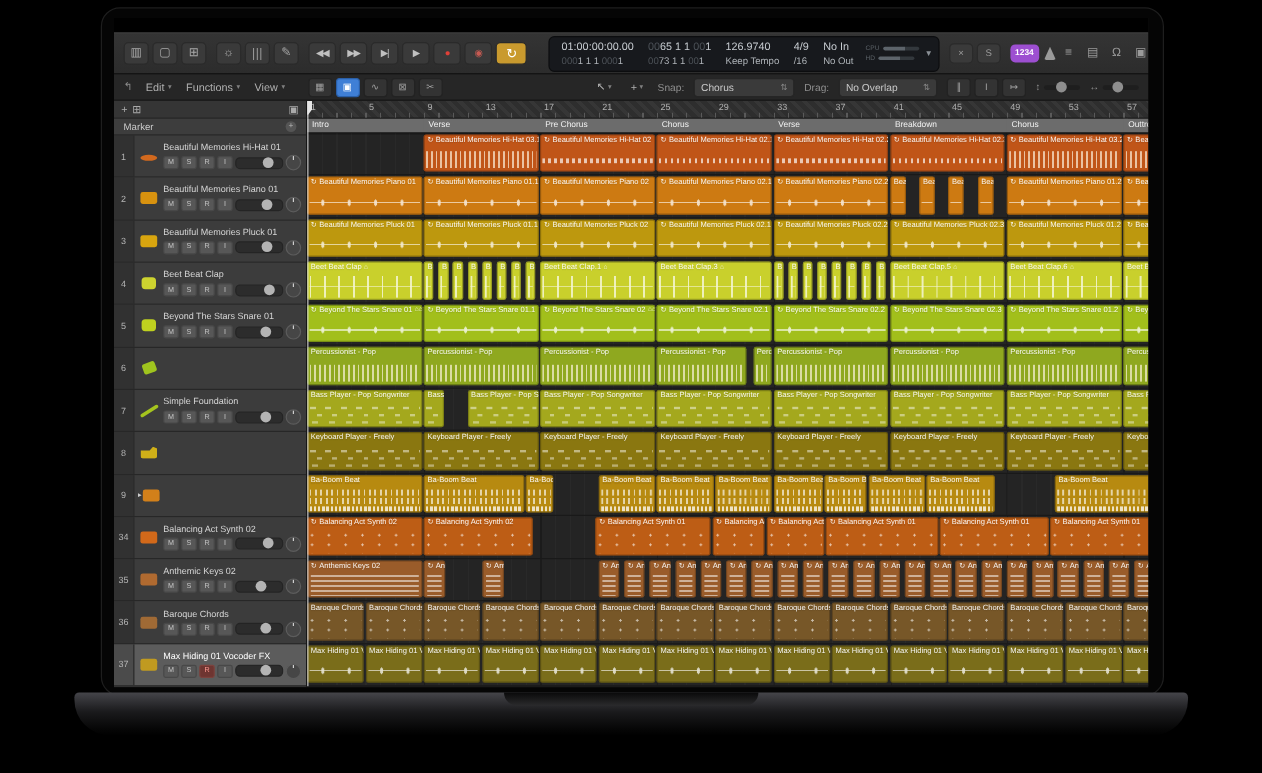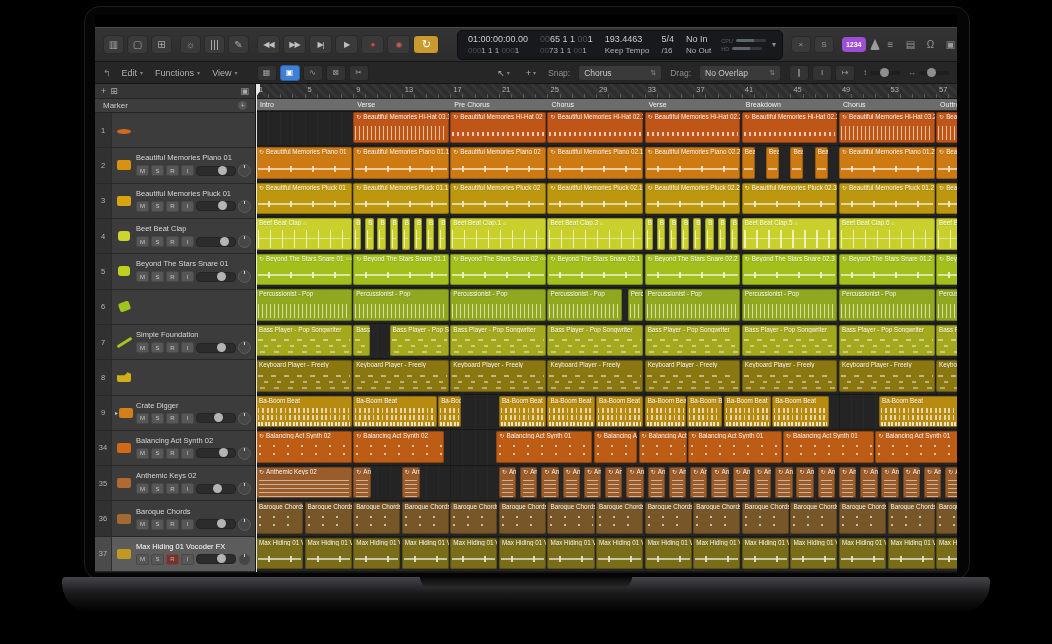--- a/index.html
+++ b/index.html
@@ -180,25 +180,25 @@
         <div class="lcd">
           <div class="lcell">
             <span class="r1">01:00:00:00.00</span>
             <span class="r2"><span class="dim">000</span><span>1 1 1 </span><span class="dim">000</span><span>1</span></span>
           </div>
           <div class="lcell">
             <span class="r1"><span class="dim">00</span><span>65 1 1 </span><span class="dim">00</span><span>1</span></span>
             <span class="r2"><span class="dim">00</span><span>73 1 1 </span><span class="dim">00</span><span>1</span></span>
           </div>
           <div class="lcell">
-            <span class="r1">193.4463</span>
+            <span class="r1">126.9740</span>
             <span class="r2">Keep Tempo</span>
           </div>
           <div class="lcell">
-            <span class="r1">5/4</span>
+            <span class="r1">4/9</span>
             <span class="r2">/16</span>
           </div>
           <div class="lcell">
             <span class="r1">No In</span>
             <span class="r2">No Out</span>
           </div>
           <div class="meterbox">
             <div class="mrow">
                 <span>CPU</span>
                 <div class="mbar"></div>
@@ -300,20 +300,33 @@
           <div class="p-marker">
             <span>Marker</span>
             <span class="mbtn">+</span>
           </div>
           <div id="track-list" style="display:flex;flex-direction:column;flex:1;">
               <div class="thdr">
                 <div class="tnum">1</div>
                 <div class="ticoBox">
                   <div class="tico i-hihat" style="background: rgb(210, 105, 30);"></div>
                 </div>
+                <div class="tmain">
+                  <div class="tname">Beautiful Memories Hi-Hat 01</div>
+                  <div class="tctrl">
+                    <span class="tbn">M</span>
+                    <span class="tbn">S</span>
+                    <span class="tbn">R</span>
+                    <span class="tbn">I</span>
+                    <div class="vsl">
+                      <div class="vknob" style="left: calc(72% - 5px);"></div>
+                    </div>
+                    <div class="pknob"></div>
+                  </div>
+                </div>
               </div>
               <div class="thdr">
                 <div class="tnum">2</div>
                 <div class="ticoBox">
                   <div class="tico i-keys" style="background: rgb(216, 146, 15);"></div>
                 </div>
                 <div class="tmain">
                   <div class="tname">Beautiful Memories Piano 01</div>
                   <div class="tctrl">
                     <span class="tbn">M</span>
@@ -413,33 +426,20 @@
                 <div class="tnum">8</div>
                 <div class="ticoBox">
                   <div class="tico i-grand" style="background: rgb(208, 176, 24);"></div>
                 </div>
               </div>
               <div class="thdr">
                 <div class="tnum">9</div>
                 <div class="ticoBox">
                   <span class="tdisc">▸</span>
                   <div class="tico i-dm" style="background: rgb(210, 128, 26);"></div>
-                </div>
-                <div class="tmain">
-                  <div class="tname">Crate Digger</div>
-                  <div class="tctrl">
-                    <span class="tbn">M</span>
-                    <span class="tbn">S</span>
-                    <span class="tbn">R</span>
-                    <span class="tbn">I</span>
-                    <div class="vsl">
-                      <div class="vknob" style="left: calc(58% - 5px);"></div>
-                    </div>
-                    <div class="pknob"></div>
-                  </div>
                 </div>
               </div>
               <div class="thdr">
                 <div class="tnum">34</div>
                 <div class="ticoBox">
                   <div class="tico i-synth" style="background: rgb(210, 105, 26);"></div>
                 </div>
                 <div class="tmain">
                   <div class="tname">Balancing Act Synth 02</div>
                   <div class="tctrl">

